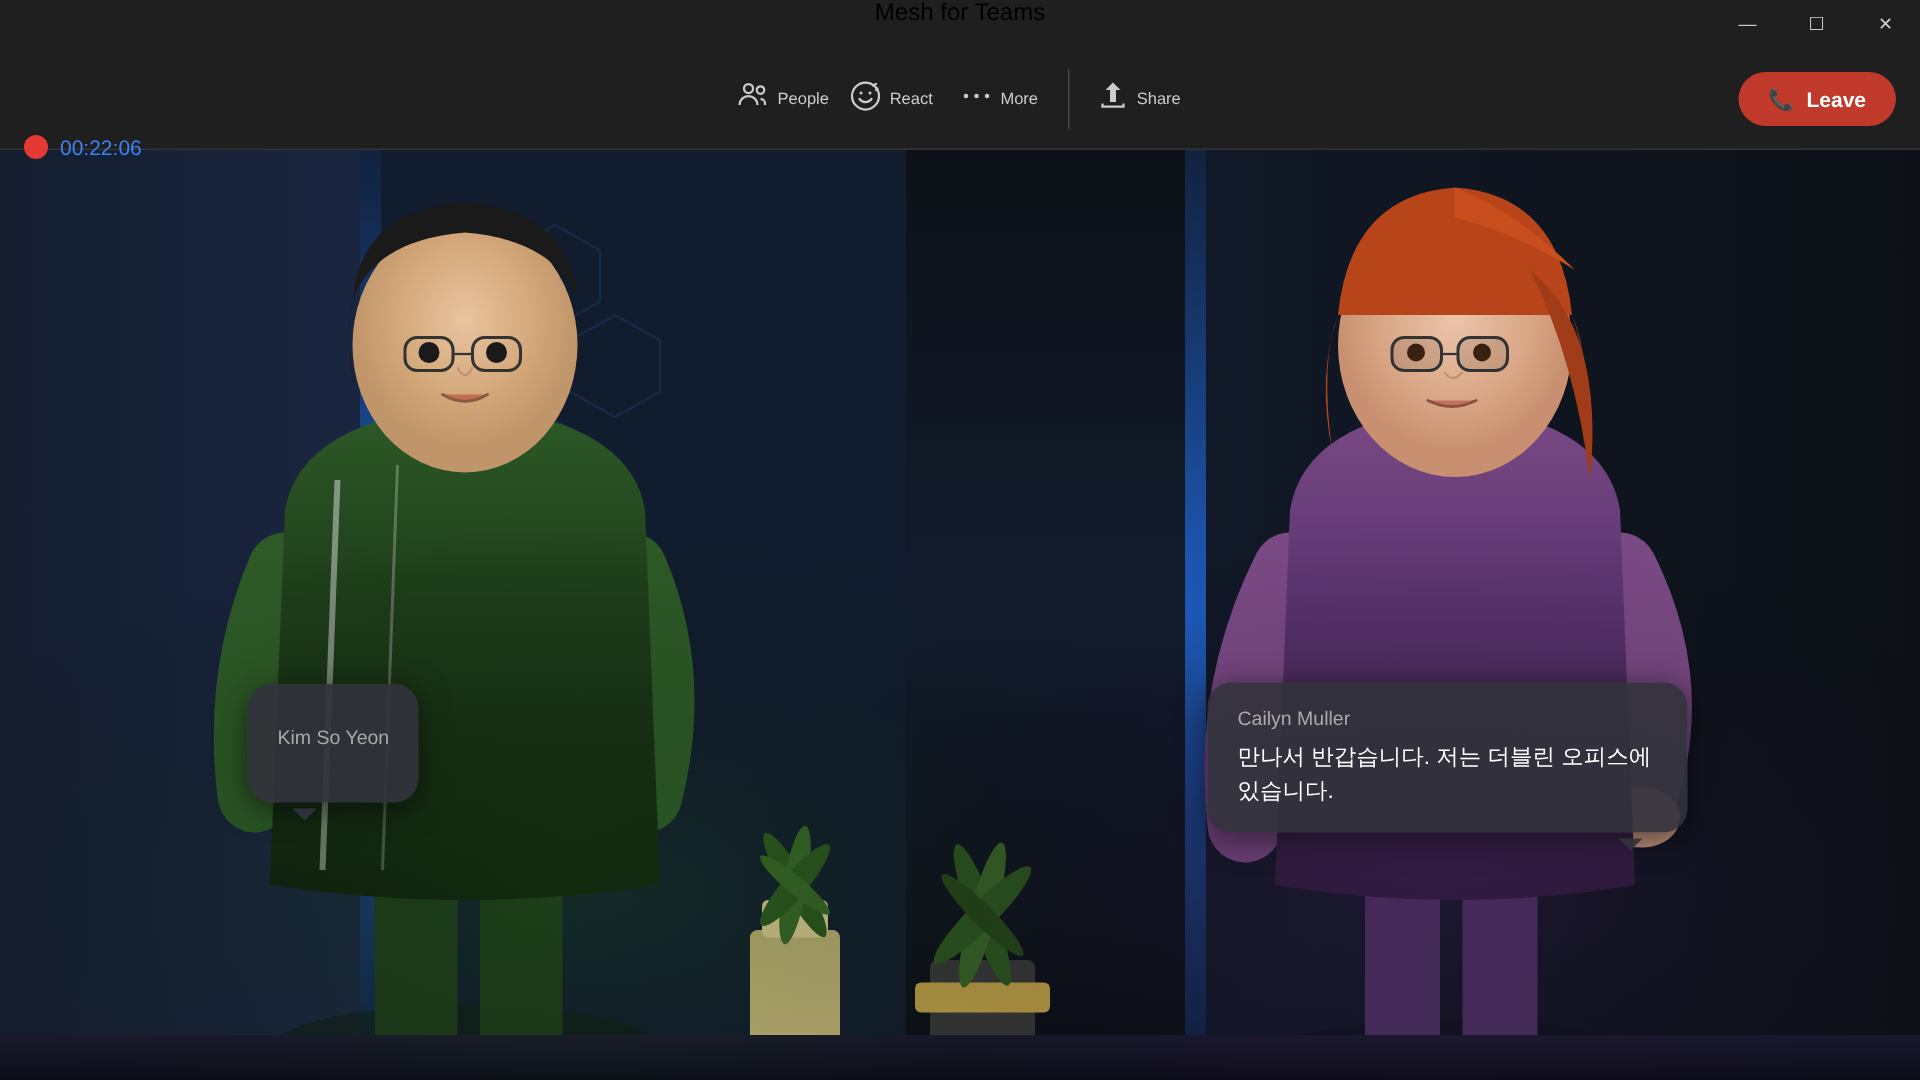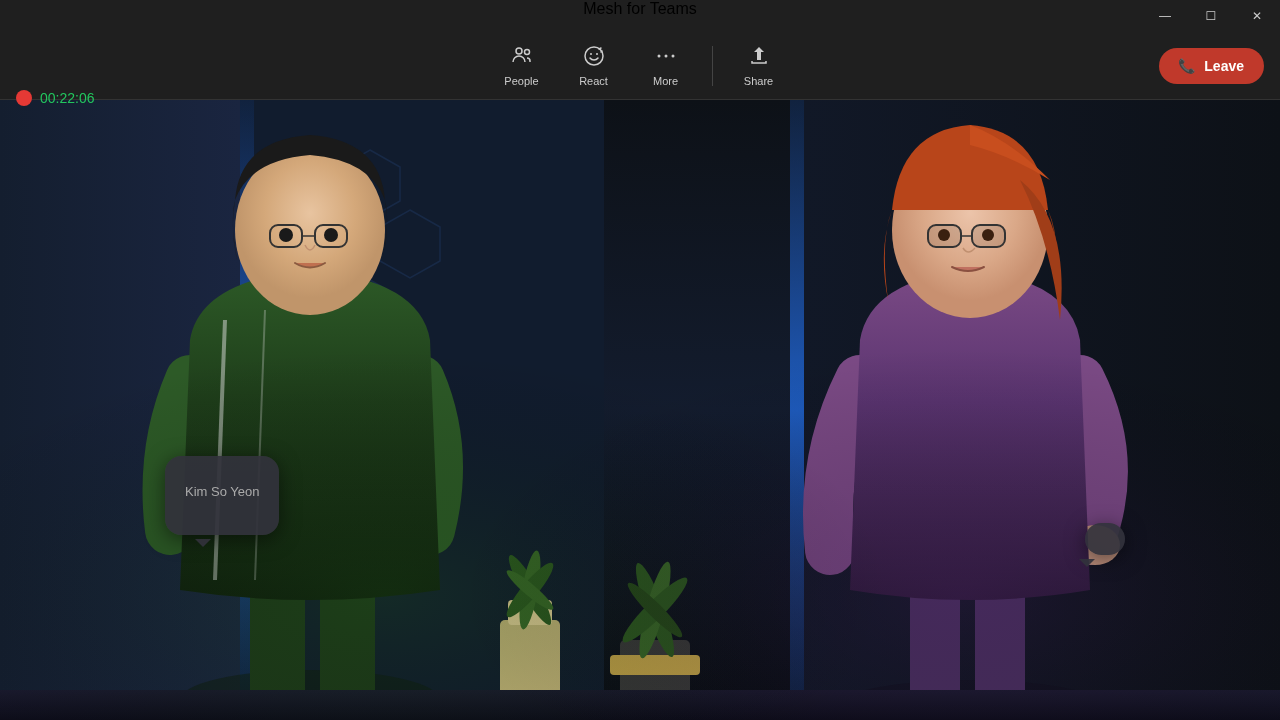--- a/index.html
+++ b/index.html
@@ -57,38 +57,38 @@
     }
 
     #recording-indicator {
       position: absolute;
       left: 16px;
       top: 32px;
       height: 68px;
       display: flex;
       align-items: center;
       gap: 8px;
-      color: #22c55e;
+      color: #3b82f6;
       font-size: 14px;
     }
     .rec-dot {
       width: 16px;
       height: 16px;
       border-radius: 50%;
       background: #e53935;
       animation: blink 1.5s infinite;
     }
     @keyframes blink {
       0%, 100% { opacity: 1; }
       50% { opacity: 0.4; }
     }
 
     .tool-item {
       display: flex;
-      flex-direction: column;
+      flex-direction: row;
       align-items: center;
       justify-content: center;
       width: 68px;
       height: 60px;
       border-radius: 8px;
       cursor: pointer;
       color: #ddd;
       gap: 4px;
       font-size: 12px;
     }
@@ -431,14 +431,16 @@
     </radialGradient>
     <rect width="1280" height="620" fill="url(#glowLeft)"></rect>
     <rect width="1280" height="620" fill="url(#glowRight)"></rect>
   </svg>
 
   <div class="speech-bubble-left">
     <div class="bubble-name">Kim So Yeon</div>
   </div>
 
   <div class="speech-bubble-right">
+    <div class="bubble-name">Cailyn Muller</div>
+    <div class="bubble-text">만나서 반갑습니다. 저는 더블린 오피스에 있습니다.</div>
   </div>
 </div>
 
 </body></html>

